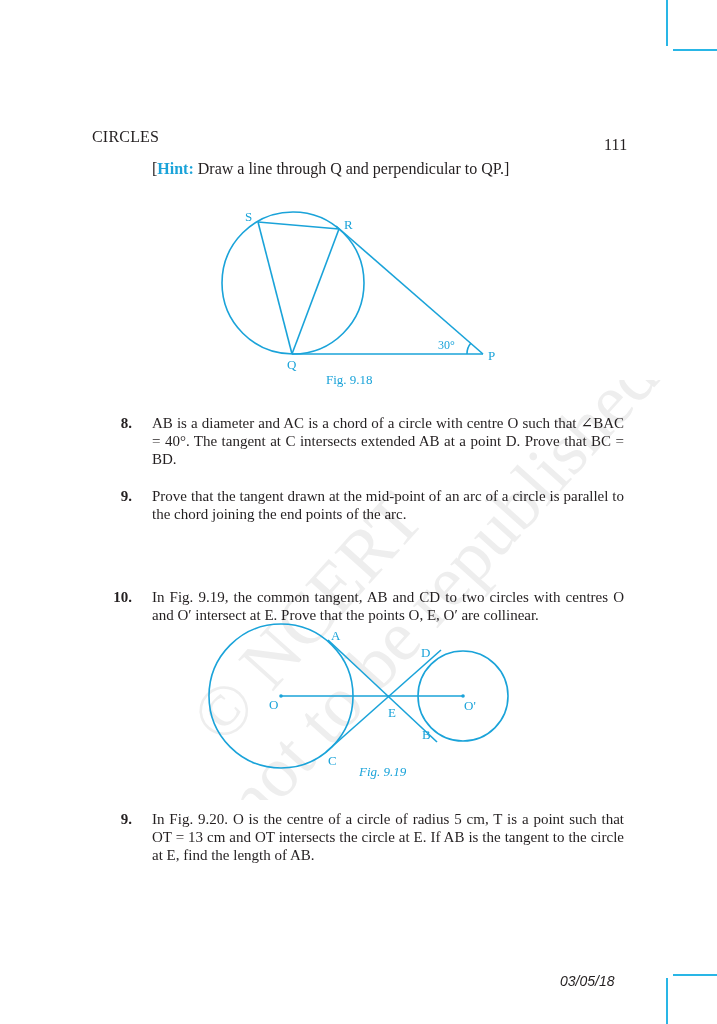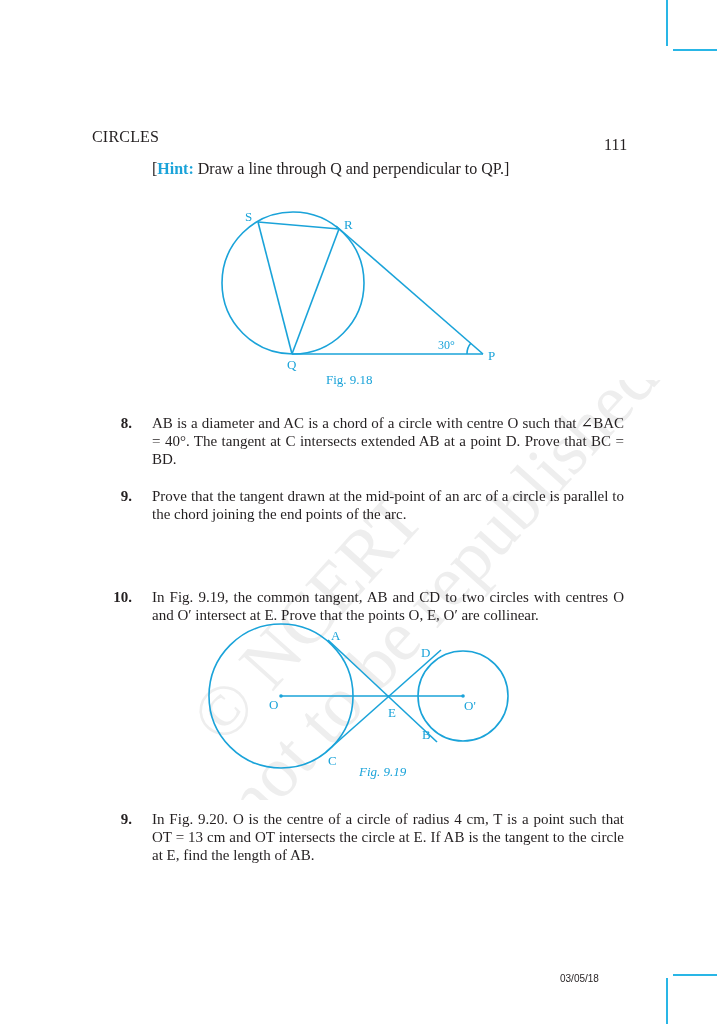--- a/index.html
+++ b/index.html
@@ -6,21 +6,21 @@
     body { width:717px; height:1024px; position:relative; overflow:hidden; font-family:"Liberation Serif", "DejaVu Serif", serif; color:#231f20; }
     .abs { position:absolute; }
     .crop { position:absolute; background:#29b6e6; }
     .runhead { font-size:16px; letter-spacing:0.2px; }
     .hint { left:152px; top:160px; font-size:16px; line-height:18px; white-space:nowrap; }
     .hint .hl { color:#1aa3d9; font-weight:bold; }
     .q { position:absolute; left:100px; width:524px; font-size:15px; line-height:18px; }
     .q .num { position:absolute; left:0; width:32px; text-align:right; font-weight:bold; }
     .q .txt { margin-left:52px; text-align:justify; }
     .fig-cap { color:#1aa3d9; font-size:13px; }
-    .date { font-family:"Liberation Sans", sans-serif; font-size:10px; }
+    .date { font-family:"Liberation Sans", sans-serif; font-size:14px;font-style:italic; }
     svg text { font-family:"Liberation Serif", serif; }
     .wm { position:absolute; left:120px; top:380px; width:560px; height:420px; pointer-events:none; }
   </style>
 </head>
 <body>
 
 <div class="crop" style="left:666px; top:0; width:2px; height:46px;"></div>
 <div class="crop" style="left:673px; top:49px; width:44px; height:2px;"></div>
 <div class="crop" style="left:666px; top:978px; width:2px; height:46px;"></div>
 <div class="crop" style="left:673px; top:974px; width:44px; height:2px;"></div>
@@ -91,16 +91,16 @@
     <text x="388" y="717">E</text>
     <text x="464" y="710">O'</text>
     <text x="422" y="739">B</text>
     <text x="328" y="765">C</text>
   </g>
 </svg>
 <div class="abs fig-cap" style="left:359px; top:764px;font-style:italic;">Fig. 9.19</div>
 
 <div class="q" style="top:810px;">
   <span class="num">9.</span>
-  <div class="txt">In Fig. 9.20. O is the centre of a circle of radius 4 cm, T is a point such that OT = 13 cm and OT intersects the circle at E. If AB is the tangent to the circle at E, find the length of AB.</div>
+  <div class="txt">In Fig. 9.20. O is the centre of a circle of radius 5 cm, T is a point such that OT = 13 cm and OT intersects the circle at E. If AB is the tangent to the circle at E, find the length of AB.</div>
 </div>
 
 <div class="abs date" style="left:560px; top:973px;">03/05/18</div>
 
 </body></html>

